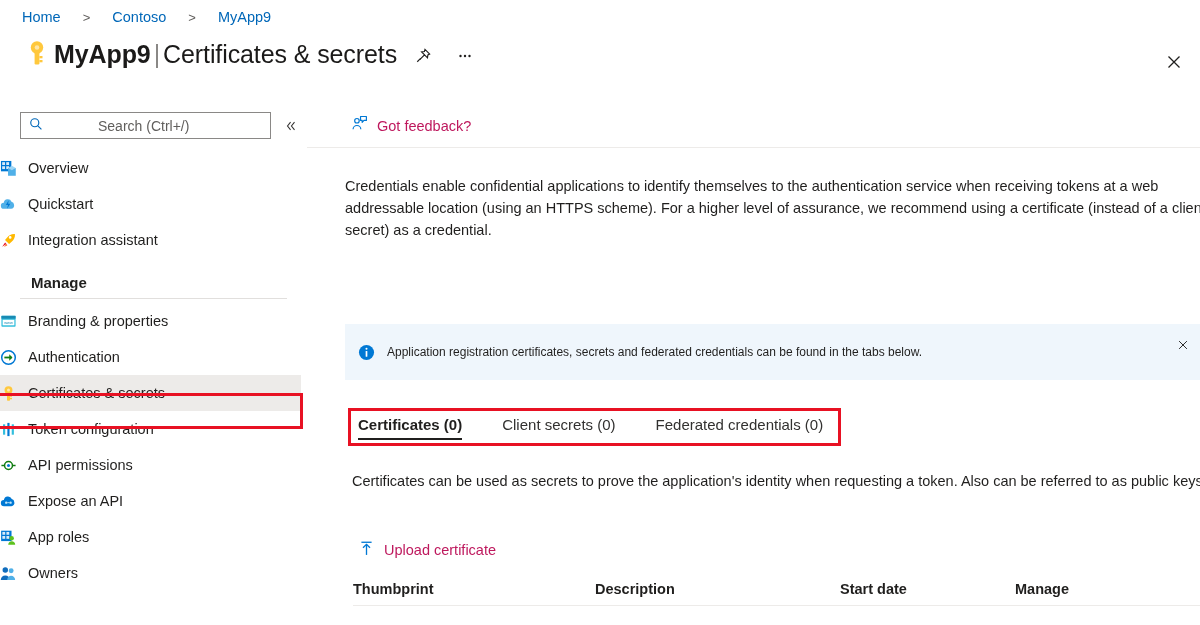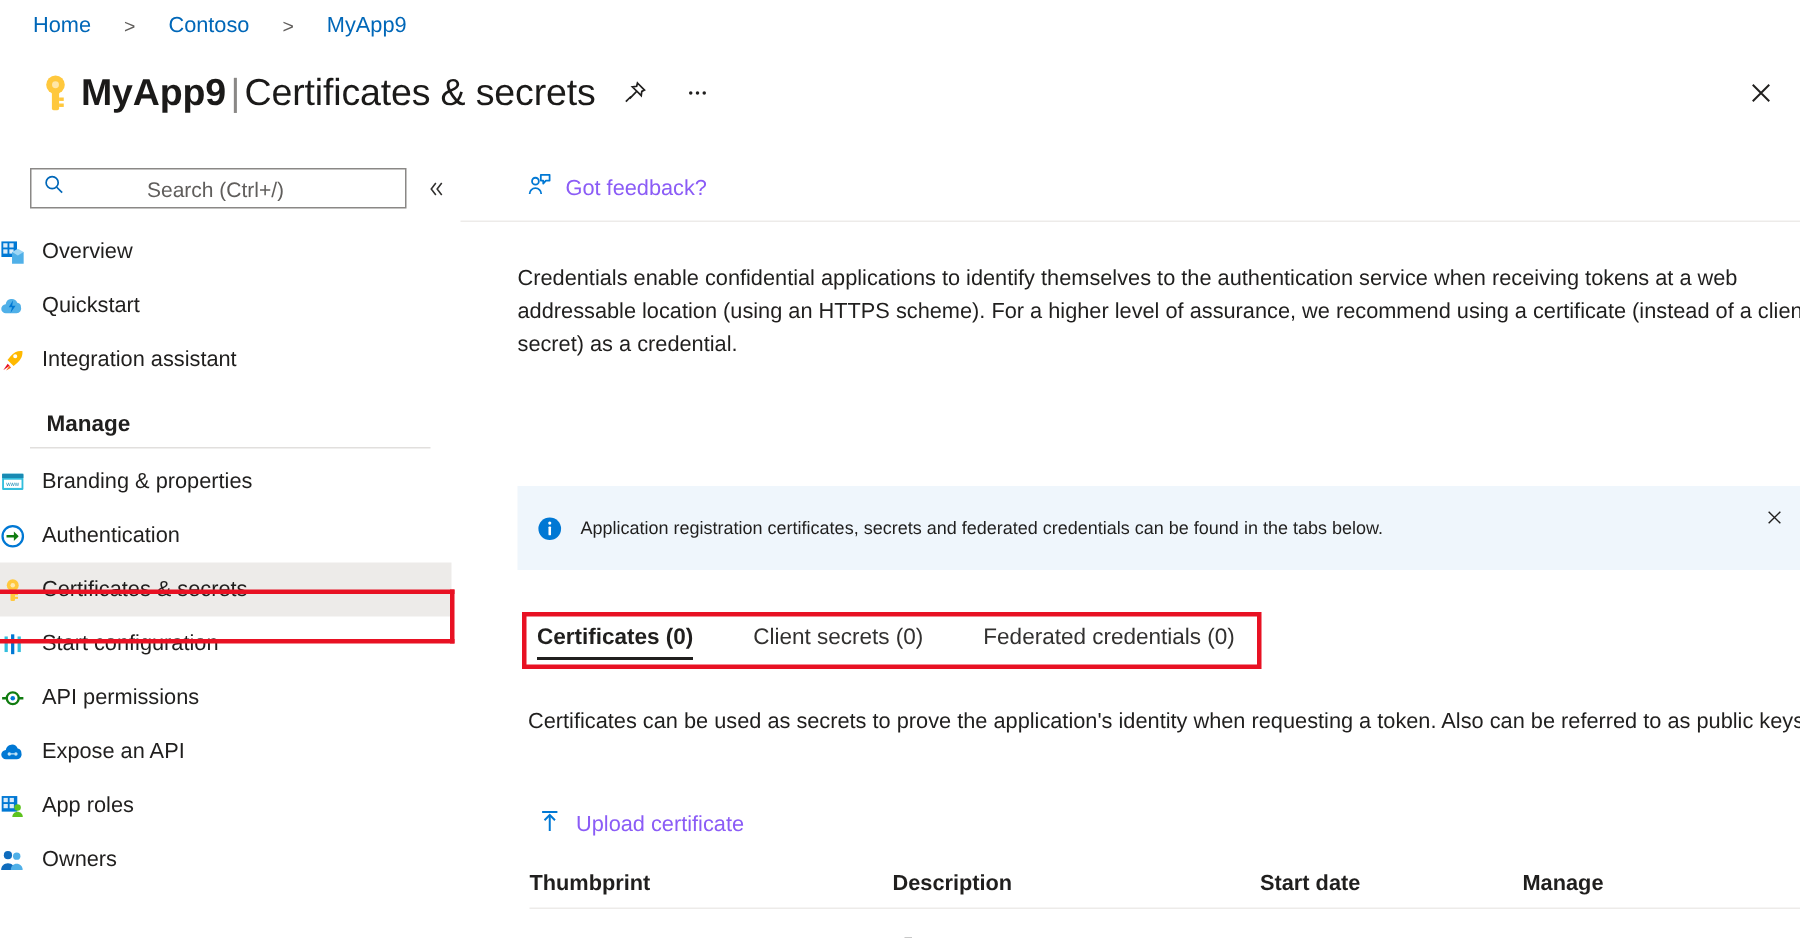--- a/index.html
+++ b/index.html
@@ -17,21 +17,21 @@
     position: absolute; left: 22px; top: 9px;
     display: flex; align-items: center; gap: 22px;
     font-size: 14.5px;
   }
   .crumb { color: #0067b8; cursor: pointer; white-space: nowrap; }
   .crumb-sep { color: #605e5c; font-size: 13px; }
 
   
   .title-row {
     position: absolute; left: 20px; top: 40px; right: 20px; height: 44px;
-    display: flex; align-items: center;
+    display: flex; align-items: flex-start;
   }
   .title-key-icon { width: 34px; display: flex; justify-content: center; align-items: center; }
   .page-title {
     font-size: 25px; font-weight: 400; color: #1b1a19;
     white-space: nowrap; letter-spacing: -0.1px;
   }
   .page-title b { font-weight: 600; }
   .page-title .bar { color: #8a8886; font-weight: 300; padding: 0 3px; }
   .title-btn {
     width: 32px; height: 32px; margin-left: 10px;
@@ -119,21 +119,21 @@
   }
   .cmdbar {
     position: absolute; left: 0; top: 0; right: 0; height: 44px;
     display: flex; align-items: center; padding-left: 38px;
     border-bottom: 1px solid #edebe9;
   }
   .cmd-btn {
     display: flex; align-items: center; gap: 9px;
     height: 32px; padding: 0 6px; cursor: pointer; border-radius: 2px;
   }
-  .cmd-label { font-size: 14.5px; color: #8b5cf6; white-space: nowrap; }
+  .cmd-label { font-size: 14.5px; color: #be185d; white-space: nowrap; }
 
   .body-pad { position: absolute; left: 38px; top: 44px; right: 0; bottom: 0; }
 
   .intro {
     position: absolute; left: 0; top: 27px; width: 862px;
     font-size: 14.5px; line-height: 22px; color: #201f1e;
   }
 
   .infobar {
     position: absolute; left: 0; top: 176px;
@@ -342,21 +342,21 @@
       </div>
 
       <div class="nav-item">
         <span class="nav-icon">
           <svg width="17" height="17" viewBox="0 0 18 18">
             <rect x="3.2" y="3.5" width="2.3" height="11" fill="#32bedd"></rect>
             <rect x="7.8" y="2" width="2.3" height="14" fill="#0078d4"></rect>
             <rect x="12.4" y="3.5" width="2.3" height="11" fill="#32bedd"></rect>
           </svg>
         </span>
-        <span class="nav-label">Start configuration</span>
+        <span class="nav-label">Token configuration</span>
       </div>
 
       <div class="nav-item">
         <span class="nav-icon">
           <svg width="17" height="17" viewBox="0 0 18 18">
             <path d="M1.5 9h3.2M13.3 9h3.2" stroke="#107c10" stroke-width="1.6"></path>
             <circle cx="9" cy="9" r="4.2" fill="none" stroke="#107c10" stroke-width="1.6"></circle>
             <circle cx="9" cy="9" r="1.6" fill="#0078d4"></circle>
           </svg>
         </span>

